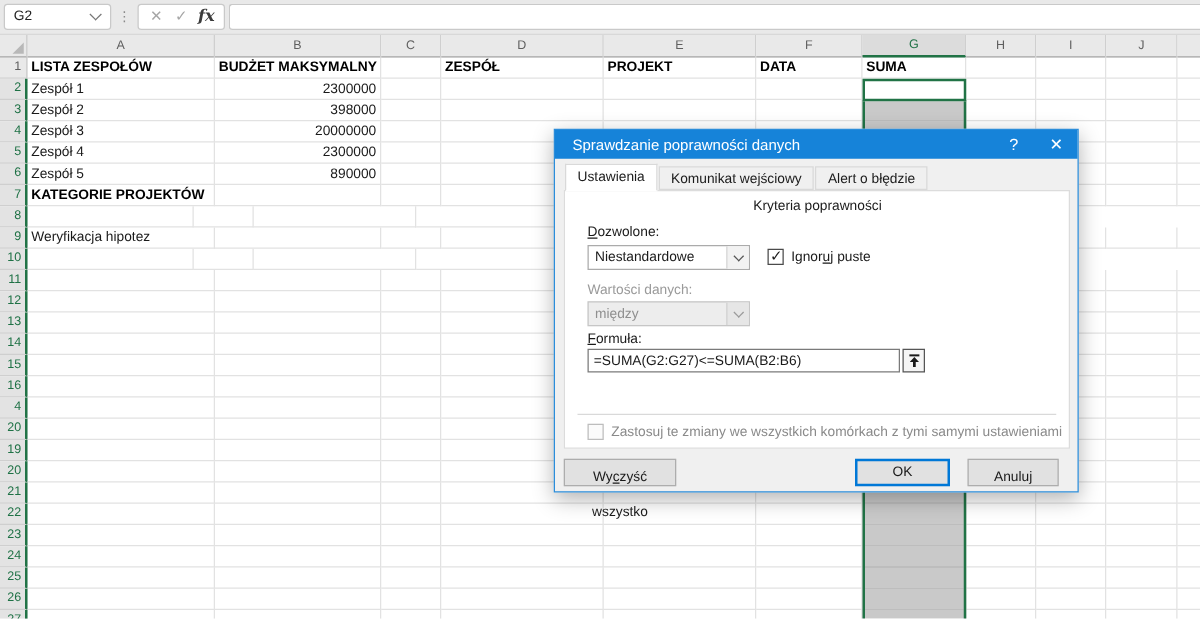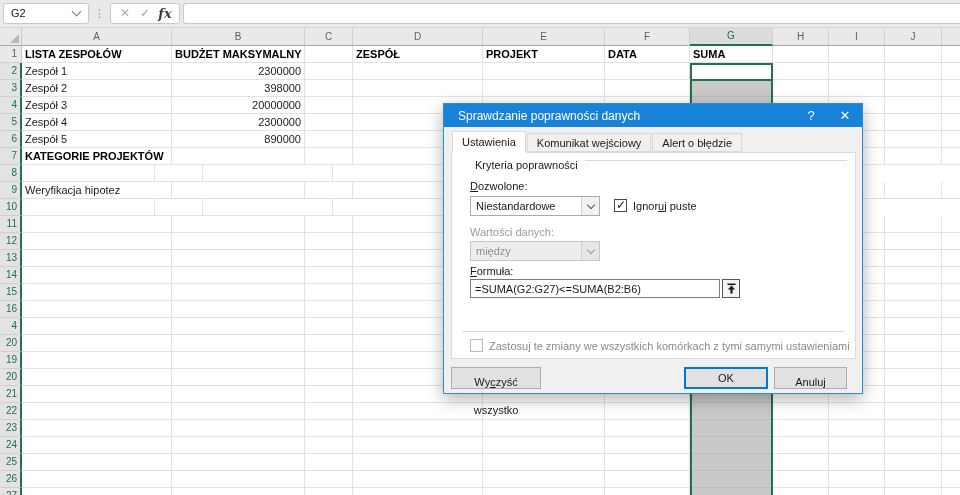--- a/index.html
+++ b/index.html
@@ -64,21 +64,21 @@
              display:flex; align-items:center; padding-left:14px; }
   .d-title .t-text { flex:1; }
   .t-btn { width:34px; text-align:center; font-size:13px; color:#fff; }
   .tabs { position:absolute; left:8px; top:29px; display:flex; z-index:2; }
   .tab { height:19px; line-height:18px; padding:0 9px; border:1px solid #D9D9D9;
          background:#F0F0F0; margin-right:1px; }
   .tab.active { background:#fff; height:22px; margin-top:-2px; line-height:21px;
                 border-bottom:1px solid #fff; }
   .panel { position:absolute; left:7px; top:48px; width:405px; height:207px;
            background:#fff; border:1px solid #DCDCDC; }
-  .group-hd { position:absolute; left:23px; top:6px; right:8px; display:flex; align-items:flex-start; }
+  .group-hd { position:absolute; left:9px; top:6px; right:8px; display:flex; align-items:center;flex-direction:column; }
   .group-hd .g-line { flex:1; border-top:1px solid #D9D9D9; margin-left:7px; margin-top:1px; }
   .lbl { position:absolute; color:#1a1a1a; }
   .lbl.gray { color:#9a9a9a; }
   .combo { position:absolute; width:130px; height:20px; background:#fff; border:1px solid #ABABAB;
            display:flex; align-items:center; padding-left:5px; }
   .combo .c-btn { margin-left:auto; width:18px; height:100%; background:#F2F2F2;
                   border-left:1px solid #D5D5D5; display:flex; align-items:center; justify-content:center; }
   .combo .c-chev { width:6px; height:6px; border-right:1.5px solid #555; border-bottom:1.5px solid #555;
                    transform:rotate(45deg); margin-top:-3px; }
   .combo.disabled { background:#EDEDED; border-color:#C6C6C6; color:#8f8f8f; }
@@ -567,16 +567,16 @@
       </div>
 
       <div class="sep-line"></div>
       <div class="cb disabled" style="left:18px; top:186px;">
         <span class="box"></span>
         <span>Zastosuj te zmiany we wszystkich komórkach z tymi samymi ustawieniami</span>
       </div>
     </div>
 
     <div class="btn" style="left:7px; top:263px; width:90px;">Wy<u>c</u>zyść wszystko</div>
-    <div class="btn default" style="left:240px; top:263px; width:84px;">OK</div>
+    <div class="btn default" style="left:240px; top:263px; width:76px;">OK</div>
     <div class="btn" style="left:330px; top:263px; width:73px;">Anuluj</div>
   </div>
 </div>
 
 </body></html>

